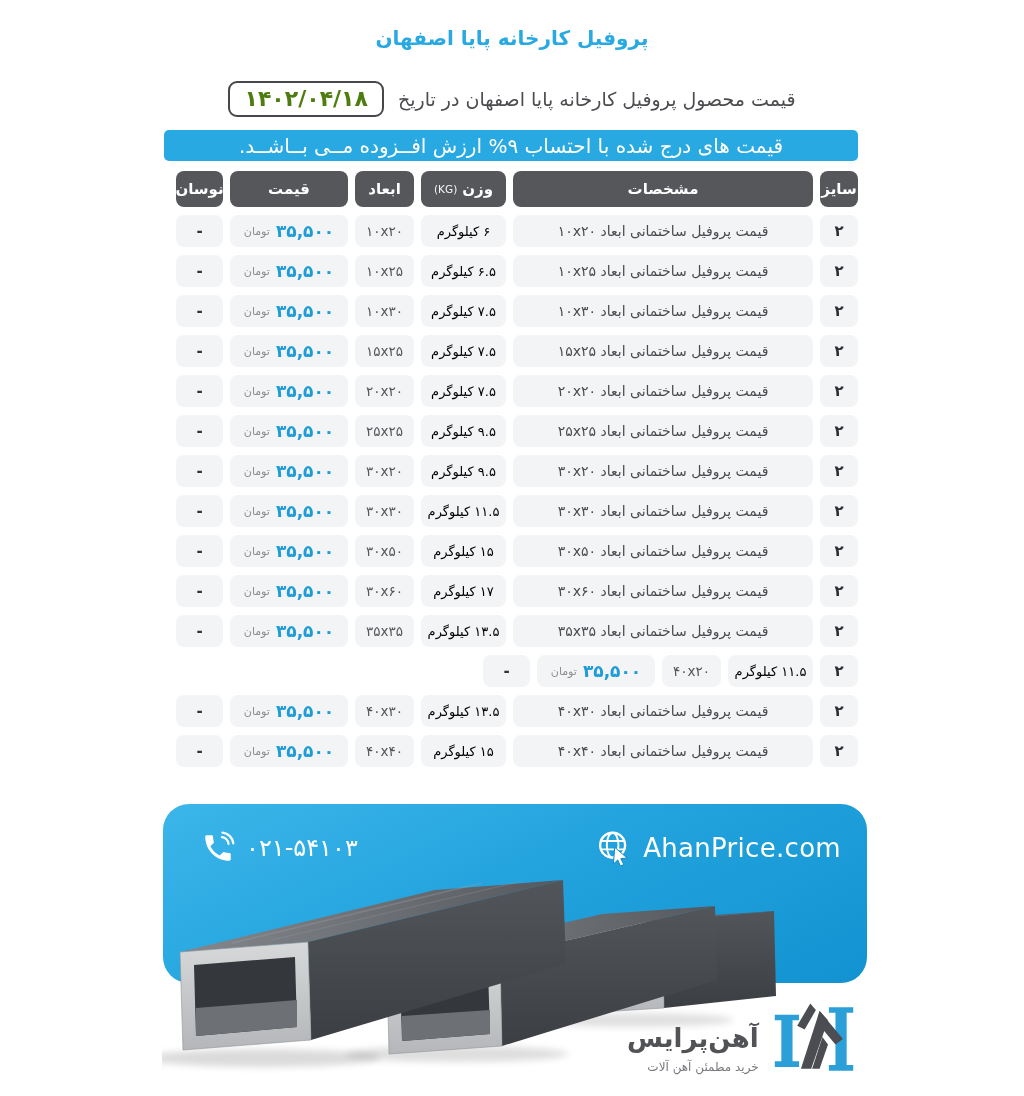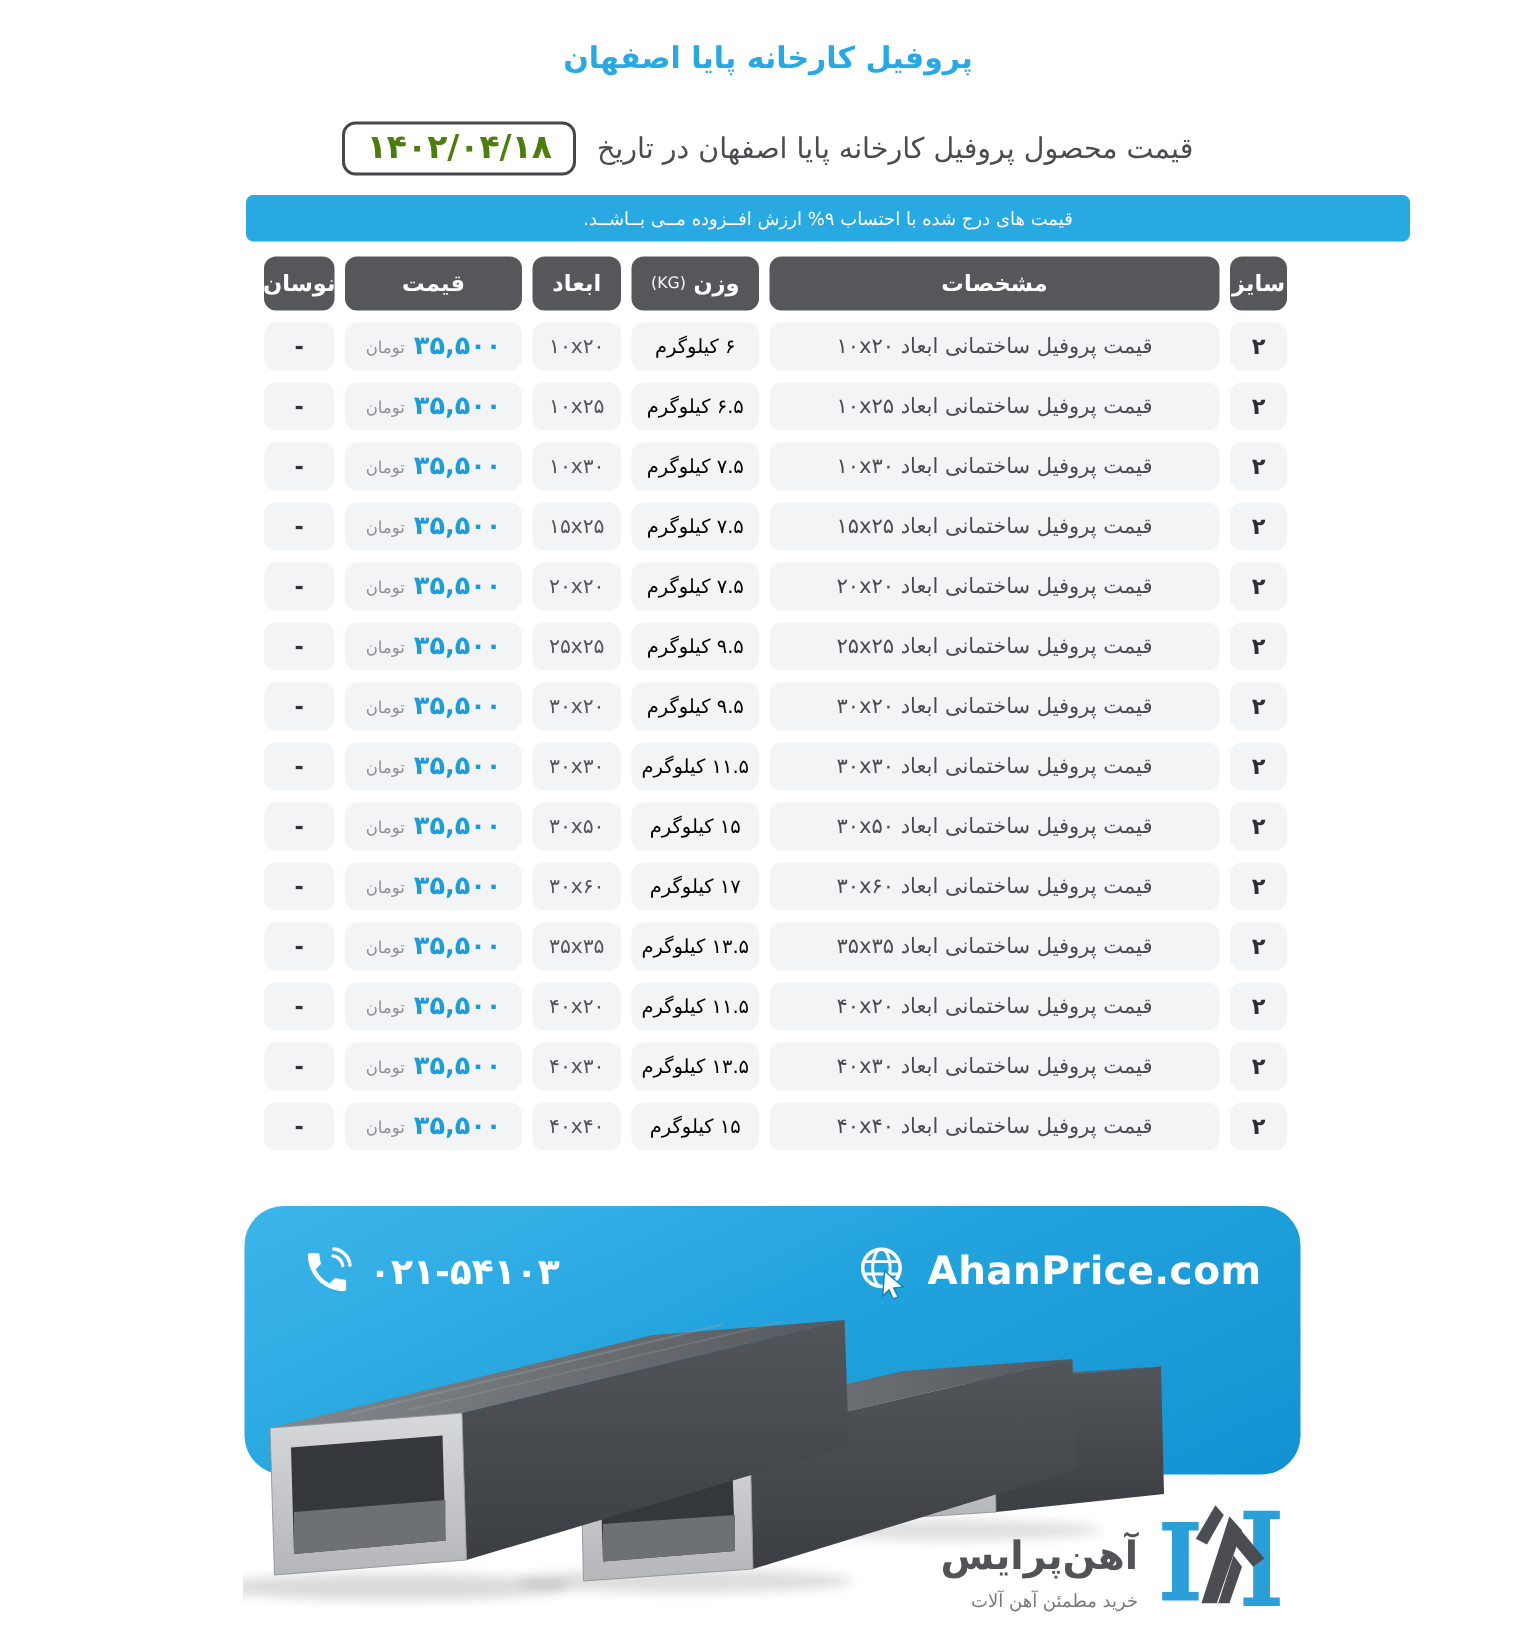--- a/index.html
+++ b/index.html
@@ -24,24 +24,24 @@
   .subtitle-row{
     position:absolute;top:81px;left:0;right:0;
     display:flex;justify-content:center;align-items:center;gap:14px;
     font-size:19px;color:#4b4c50;font-weight:500;
   }
   .date-badge{
     border:2.5px solid #46474b;border-radius:9px;padding:3px 14px 4px;
     font-weight:700;font-size:22px;color:#4d7c0f;letter-spacing:1px;
   }
   .notice{
-    position:absolute;top:130px;left:164px;width:776px;height:31px;
+    position:absolute;top:130px;left:164px;width:694px;height:31px;
     background:var(--accent);border-radius:5px;color:#fff;
     display:flex;align-items:center;justify-content:center;
-    font-size:12px;
+    font-size:20px;
   }
   
   .price-table{position:absolute;top:171px;left:164px;width:694px}
   .t-head,.row{display:flex;gap:7px;direction:rtl;margin-bottom:8px}
   .h-cell{
     background:var(--header-bg);color:#fff;border-radius:8px;height:36px;
     display:flex;align-items:center;justify-content:center;gap:5px;
     font-weight:700;font-size:15px;
   }
   .kg-small{font-size:10.5px;font-weight:400;opacity:.95}
@@ -62,21 +62,21 @@
   
   .footer-banner{
     position:absolute;left:163px;top:804px;width:704px;height:179px;
     border-radius:26px;
     background:linear-gradient(155deg,#3cb6ea 0%,#24a4de 45%,#1292d0 100%);
   }
   .footer-inner{
     display:flex;justify-content:space-between;align-items:center;
     padding:26px 26px 0 38px;direction:rtl;
   }
-  .contact-item{display:flex;align-items:center;gap:11px;direction:ltr;color:#fff;font-weight:700}
+  .contact-item{display:flex;align-items:center;gap:11px;direction:ltr;color:#fff;font-weight:400}
   .website-text{font-size:26px;letter-spacing:.3px;font-family:"DejaVu Sans","Liberation Sans",sans-serif}
   .phone-text{font-size:24px;letter-spacing:1px}
   
   .tubes{position:absolute;left:162px;top:868px;width:620px;height:212px}
   
   .brand{position:absolute;left:627px;top:996px;display:flex;gap:9px;direction:ltr;align-items:center}
   .brand-text{display:flex;flex-direction:column;align-items:flex-end;text-align:right;padding-top:20px}
   .brand-title{font-size:26px;font-weight:700;color:#525357}
   .brand-tagline{font-size:12px;color:#77787c;margin-top:7px;letter-spacing:.6px}
 </style>
@@ -234,21 +234,20 @@
         <div class="cell dims w-dims">۳۵x۳۵</div>
         <div class="cell price w-price">
           <span class="price-num">۳۵,۵۰۰</span>
           <span class="toman">تومان</span>
         </div>
         <div class="cell fluct w-fluct">-</div>
       </div>
 
       <div class="row">
         <div class="cell size w-size">۲</div>
-        <div class="cell spec w-spec">قیمت پروفیل ساختمانی ابعاد ۴۰x۲۰</div>
         <div class="cell weight w-weight">۱۱.۵ کیلوگرم</div>
         <div class="cell dims w-dims">۴۰x۲۰</div>
         <div class="cell price w-price">
           <span class="price-num">۳۵,۵۰۰</span>
           <span class="toman">تومان</span>
         </div>
         <div class="cell fluct w-fluct">-</div>
       </div>
 
       <div class="row">

